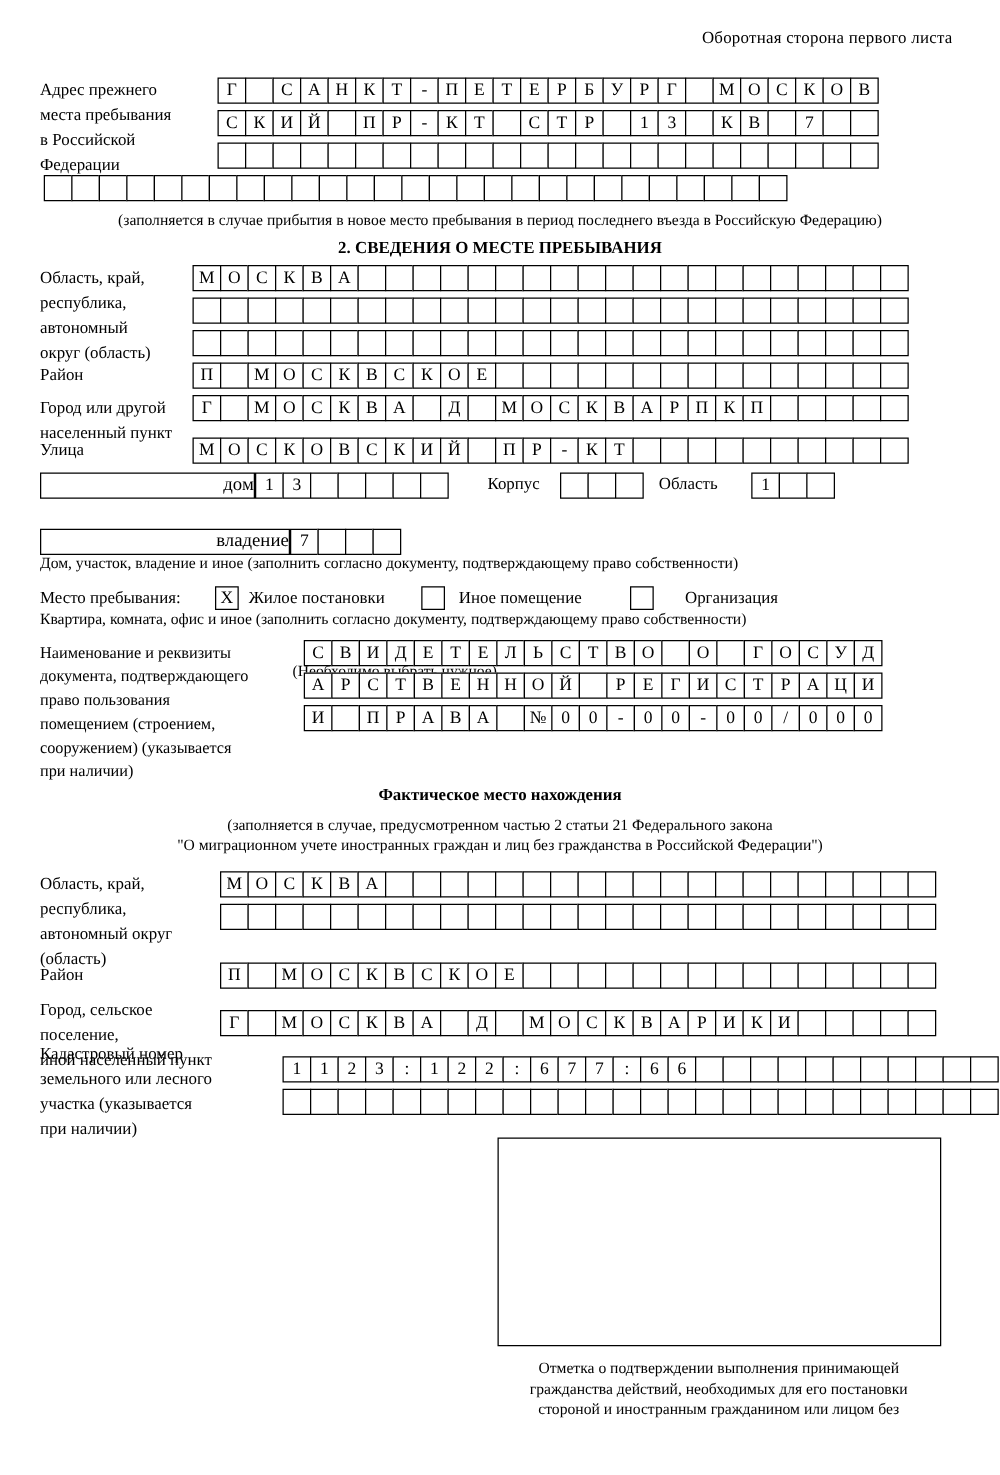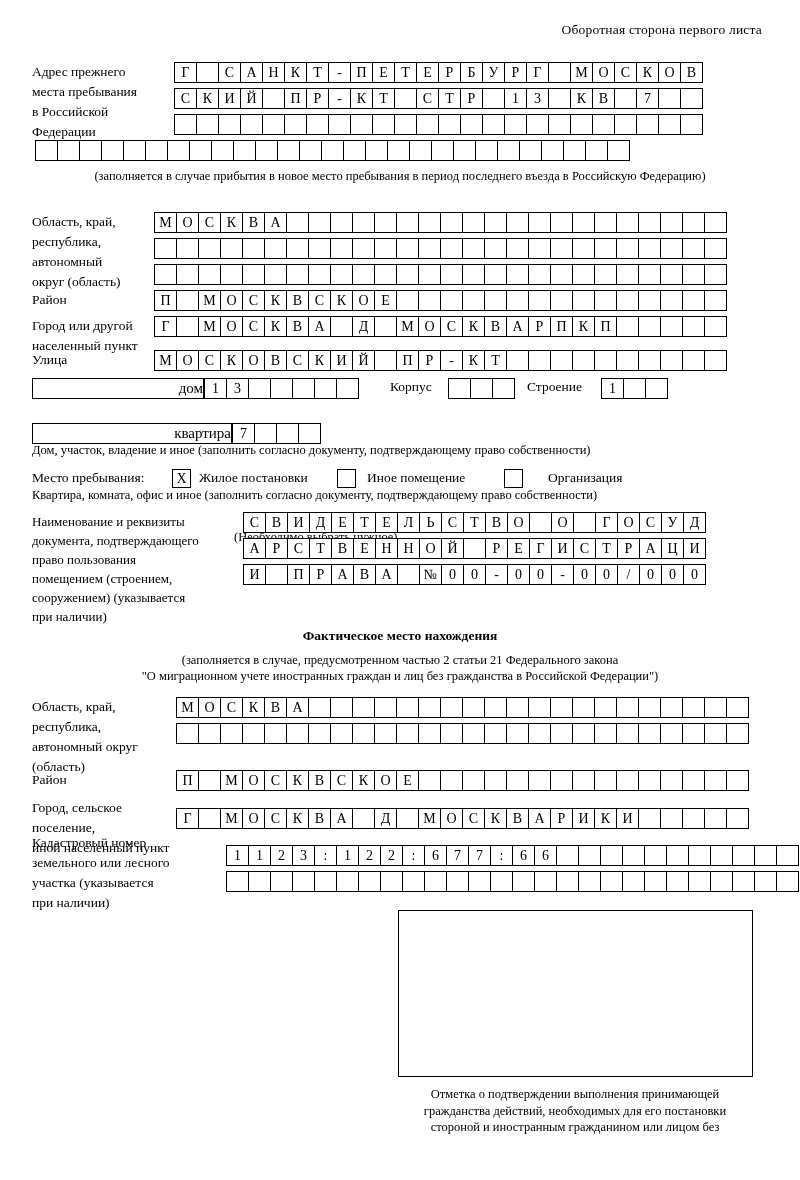--- a/index.html
+++ b/index.html
@@ -214,20 +214,21 @@
       <div class="cell"></div>
       <div class="cell"></div>
       <div class="cell"></div>
       <div class="cell"></div>
       <div class="cell"></div>
       <div class="cell"></div>
     </div>
 
   <div class="abs center-note" style="left:30px; top:168px; width:740px;">(заполняется в случае прибытия в новое место пребывания в период последнего въезда в Российскую Федерацию)</div>
 
+  <div class="abs section-title" style="left:30px; top:190px; width:740px;">2. СВЕДЕНИЯ О МЕСТЕ ПРЕБЫВАНИЯ</div>
 
   <div class="abs lbl" style="left:32px; top:212px; width:140px;">Область, край,
 республика,
 автономный
 округ (область)</div>
   <div class="abs cells" style="left:154px; top:212px;" id="s2-reg1">
       <div class="cell">М</div>
       <div class="cell">О</div>
       <div class="cell">С</div>
       <div class="cell">К</div>
@@ -411,30 +412,30 @@
       <div class="cell"></div>
       <div class="cell"></div>
       <div class="cell"></div>
     </div>
   <div class="abs lbl" style="left:390px; top:377px;">Корпус</div>
   <div class="abs cells" style="left:448px; top:378px;" id="s2-korpus">
       <div class="cell"></div>
       <div class="cell"></div>
       <div class="cell"></div>
     </div>
-  <div class="abs lbl" style="left:527px; top:377px;">Строение</div>
+  <div class="abs lbl" style="left:527px; top:377px;">Область</div>
   <div class="abs cells" style="left:601px; top:378px;" id="s2-stroenie">
       <div class="cell">1</div>
       <div class="cell"></div>
       <div class="cell"></div>
     </div>
 
   <div class="abs lbl lbl-sm" style="left:32px; top:401px;">Дом, участок, владение и иное (заполнить согласно документу, подтверждающему право собственности)</div>
 
-  <div class="abs boxline" style="left:32px; top:423px; width:200px;">квартира</div>
+  <div class="abs boxline" style="left:32px; top:423px; width:200px;">владение</div>
   <div class="abs cells" style="left:232px; top:423px;" id="s2-flat">
       <div class="cell">7</div>
       <div class="cell"></div>
       <div class="cell"></div>
       <div class="cell"></div>
     </div>
   <div class="abs lbl lbl-sm" style="left:32px; top:446px;">Квартира, комната, офис и иное (заполнить согласно документу, подтверждающему право собственности)</div>
 
   <div class="abs lbl" style="left:32px; top:468px;">Место пребывания:</div>
   <div class="abs chk" style="left:172px; top:469px;">X</div>

